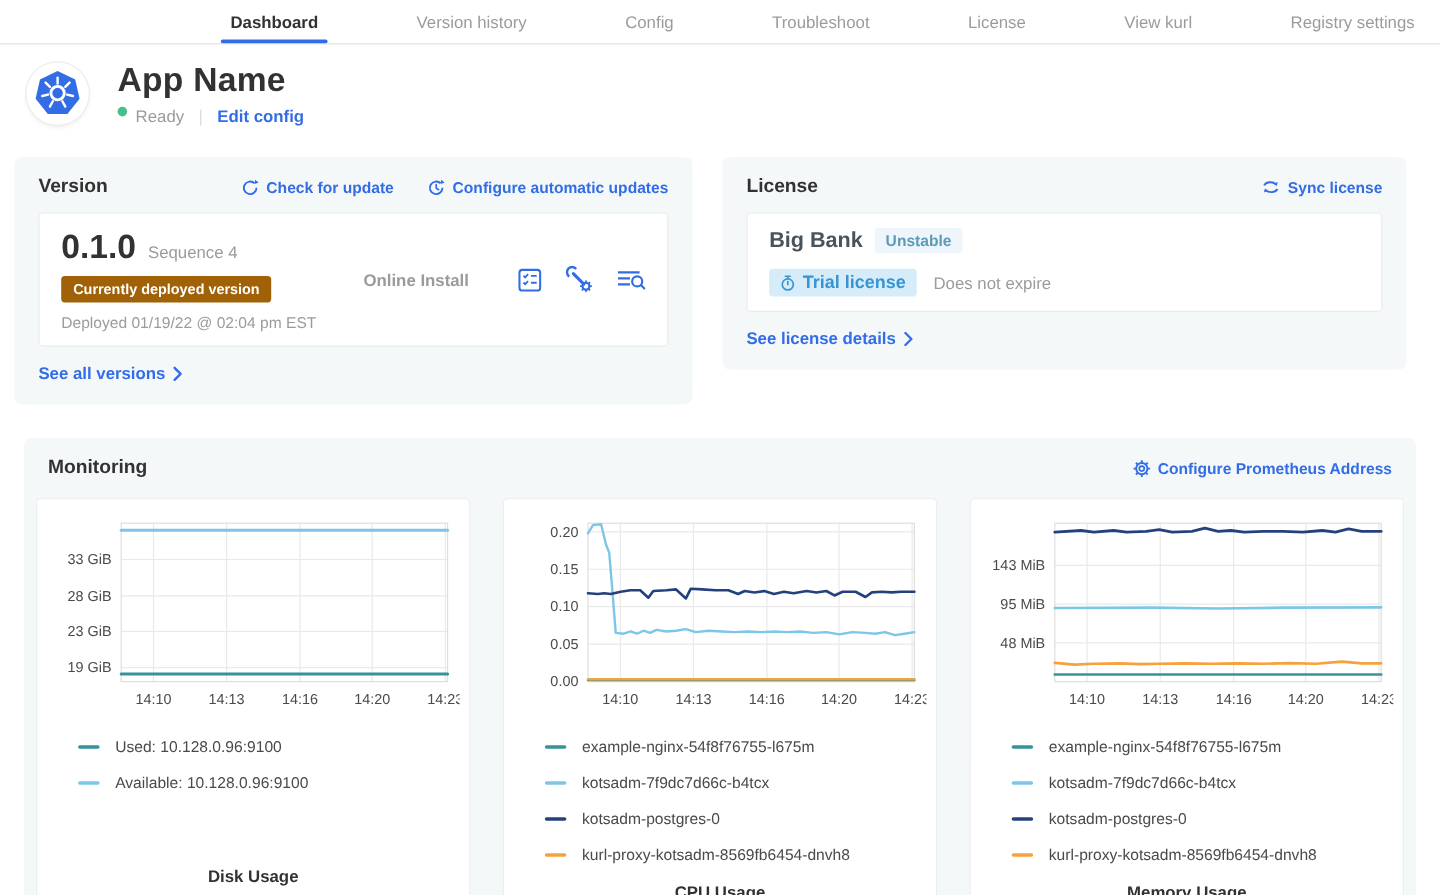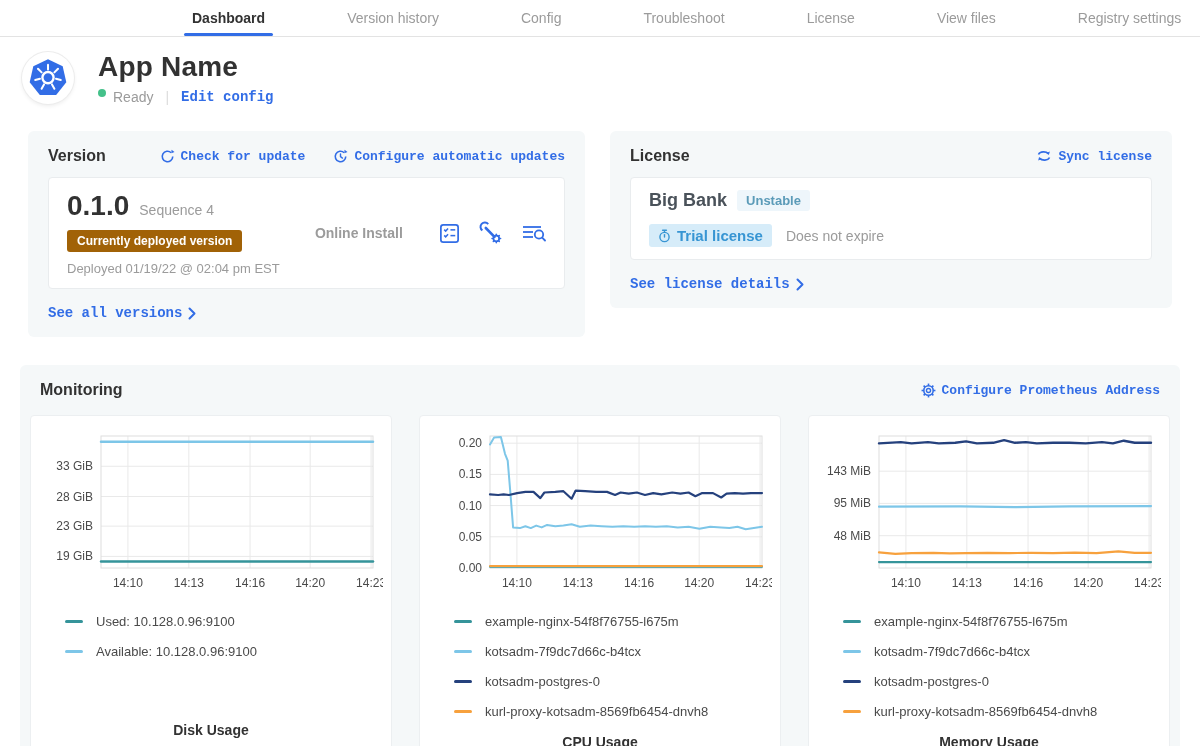--- a/index.html
+++ b/index.html
@@ -20,25 +20,25 @@
   .k8s-badge { width:52px; height:52px; border-radius:50%; background:#fff;
     box-shadow:0 0 0 1px #ececec, 0 2px 4px rgba(0,0,0,.08);
     display:flex; align-items:center; justify-content:center; }
   .app-head-text { margin-left:24px; }
   .app-title { font-size:28px; font-weight:bold; letter-spacing:.2px; }
   .app-status-row { display:flex; align-items:flex-start; margin-top:6px; font-size:14px; }
   .status-dot { width:8px; height:8px; border-radius:50%; background:#44c18a; margin-right:7px; }
   .status-text { color:#9b9b9b; }
   .divider { color:#dcdcdc; margin:0 12px; }
   .link { color:#326de6; font-weight:bold; text-decoration:none; font-size:13px;
-    display:inline-flex; align-items:center; gap:6px; cursor:pointer;font-family:Liberation Mono, monospace; }
+    display:inline-flex; align-items:center; gap:6px; cursor:pointer; }
   .link.md { font-size:14px; }
 
   
-  .cards-row { display:flex; gap:25px; padding:0 28px; margin-top:20px; align-items:flex-start; }
+  .cards-row { display:flex; gap:25px; padding:0 12px; margin-top:20px; align-items:flex-start; }
   .card { background:#f5f8f9; border-radius:6px; padding:16px 20px; }
   .card-head { display:flex; justify-content:space-between; align-items:center; }
   .card-title { font-size:16px; font-weight:bold; }
   .head-actions { display:flex; gap:28px; }
   .inner-white { background:#fff; border:1px solid #e9ecee; border-radius:4px;
     margin-top:12px; padding:12px 18px; }
 
   .version-card { width:565px; }
   .version-inner { display:flex; align-items:center; }
   .ver-left { flex:none; min-width:210px; }
@@ -81,21 +81,21 @@
 </style>
 </head>
 <body>
 
 <nav class="topnav">
   <a class="tab active">Dashboard</a>
   <a class="tab">Version history</a>
   <a class="tab">Config</a>
   <a class="tab">Troubleshoot</a>
   <a class="tab">License</a>
-  <a class="tab">View files</a>
+  <a class="tab">View kurl</a>
   <a class="tab">Registry settings</a>
 </nav>
 
 <header class="app-header">
   <div class="k8s-badge">
     <svg class="bicon" width="40" height="40" viewBox="0 0 100 100">
       <polygon points="50,3 86.7,20.7 95.8,60.5 70.4,92.3 29.6,92.3 4.2,60.5 13.3,20.7" fill="#326de6"></polygon>
       <circle cx="50" cy="49" r="14" fill="none" stroke="#fff" stroke-width="6"></circle>
       <g stroke="#fff" stroke-width="5" stroke-linecap="round">
         <line x1="50" y1="29" x2="50" y2="17"></line>

